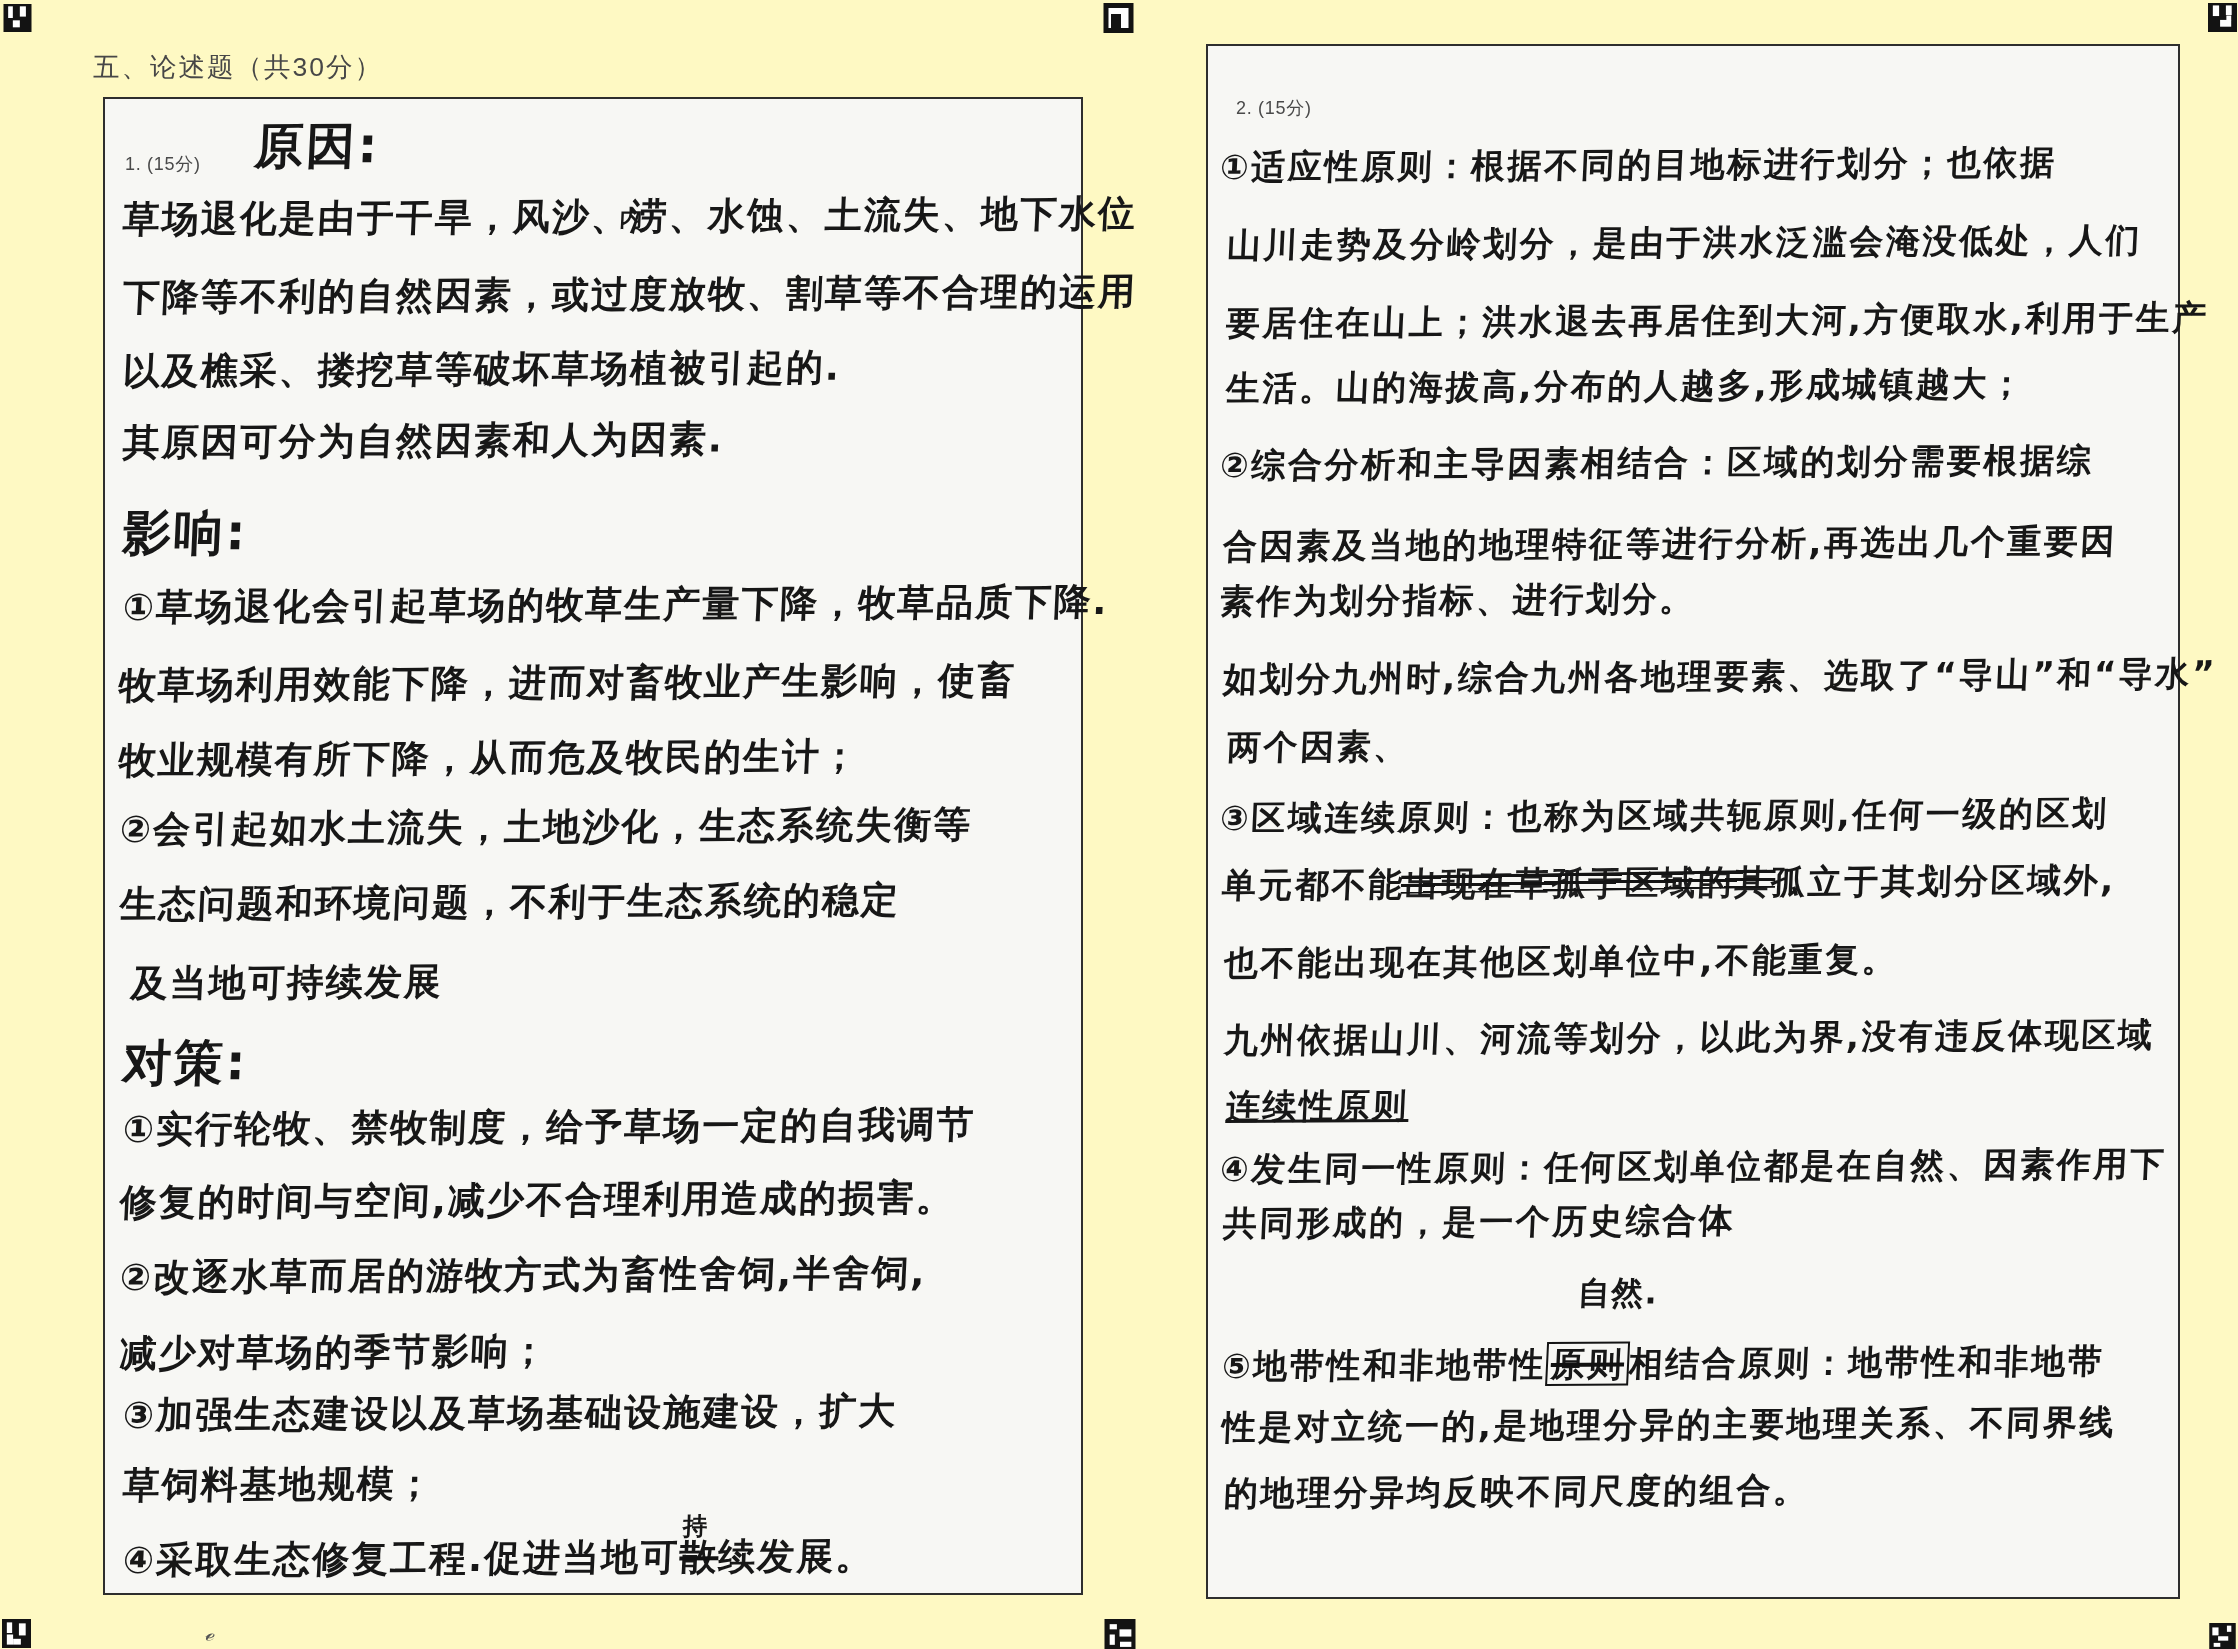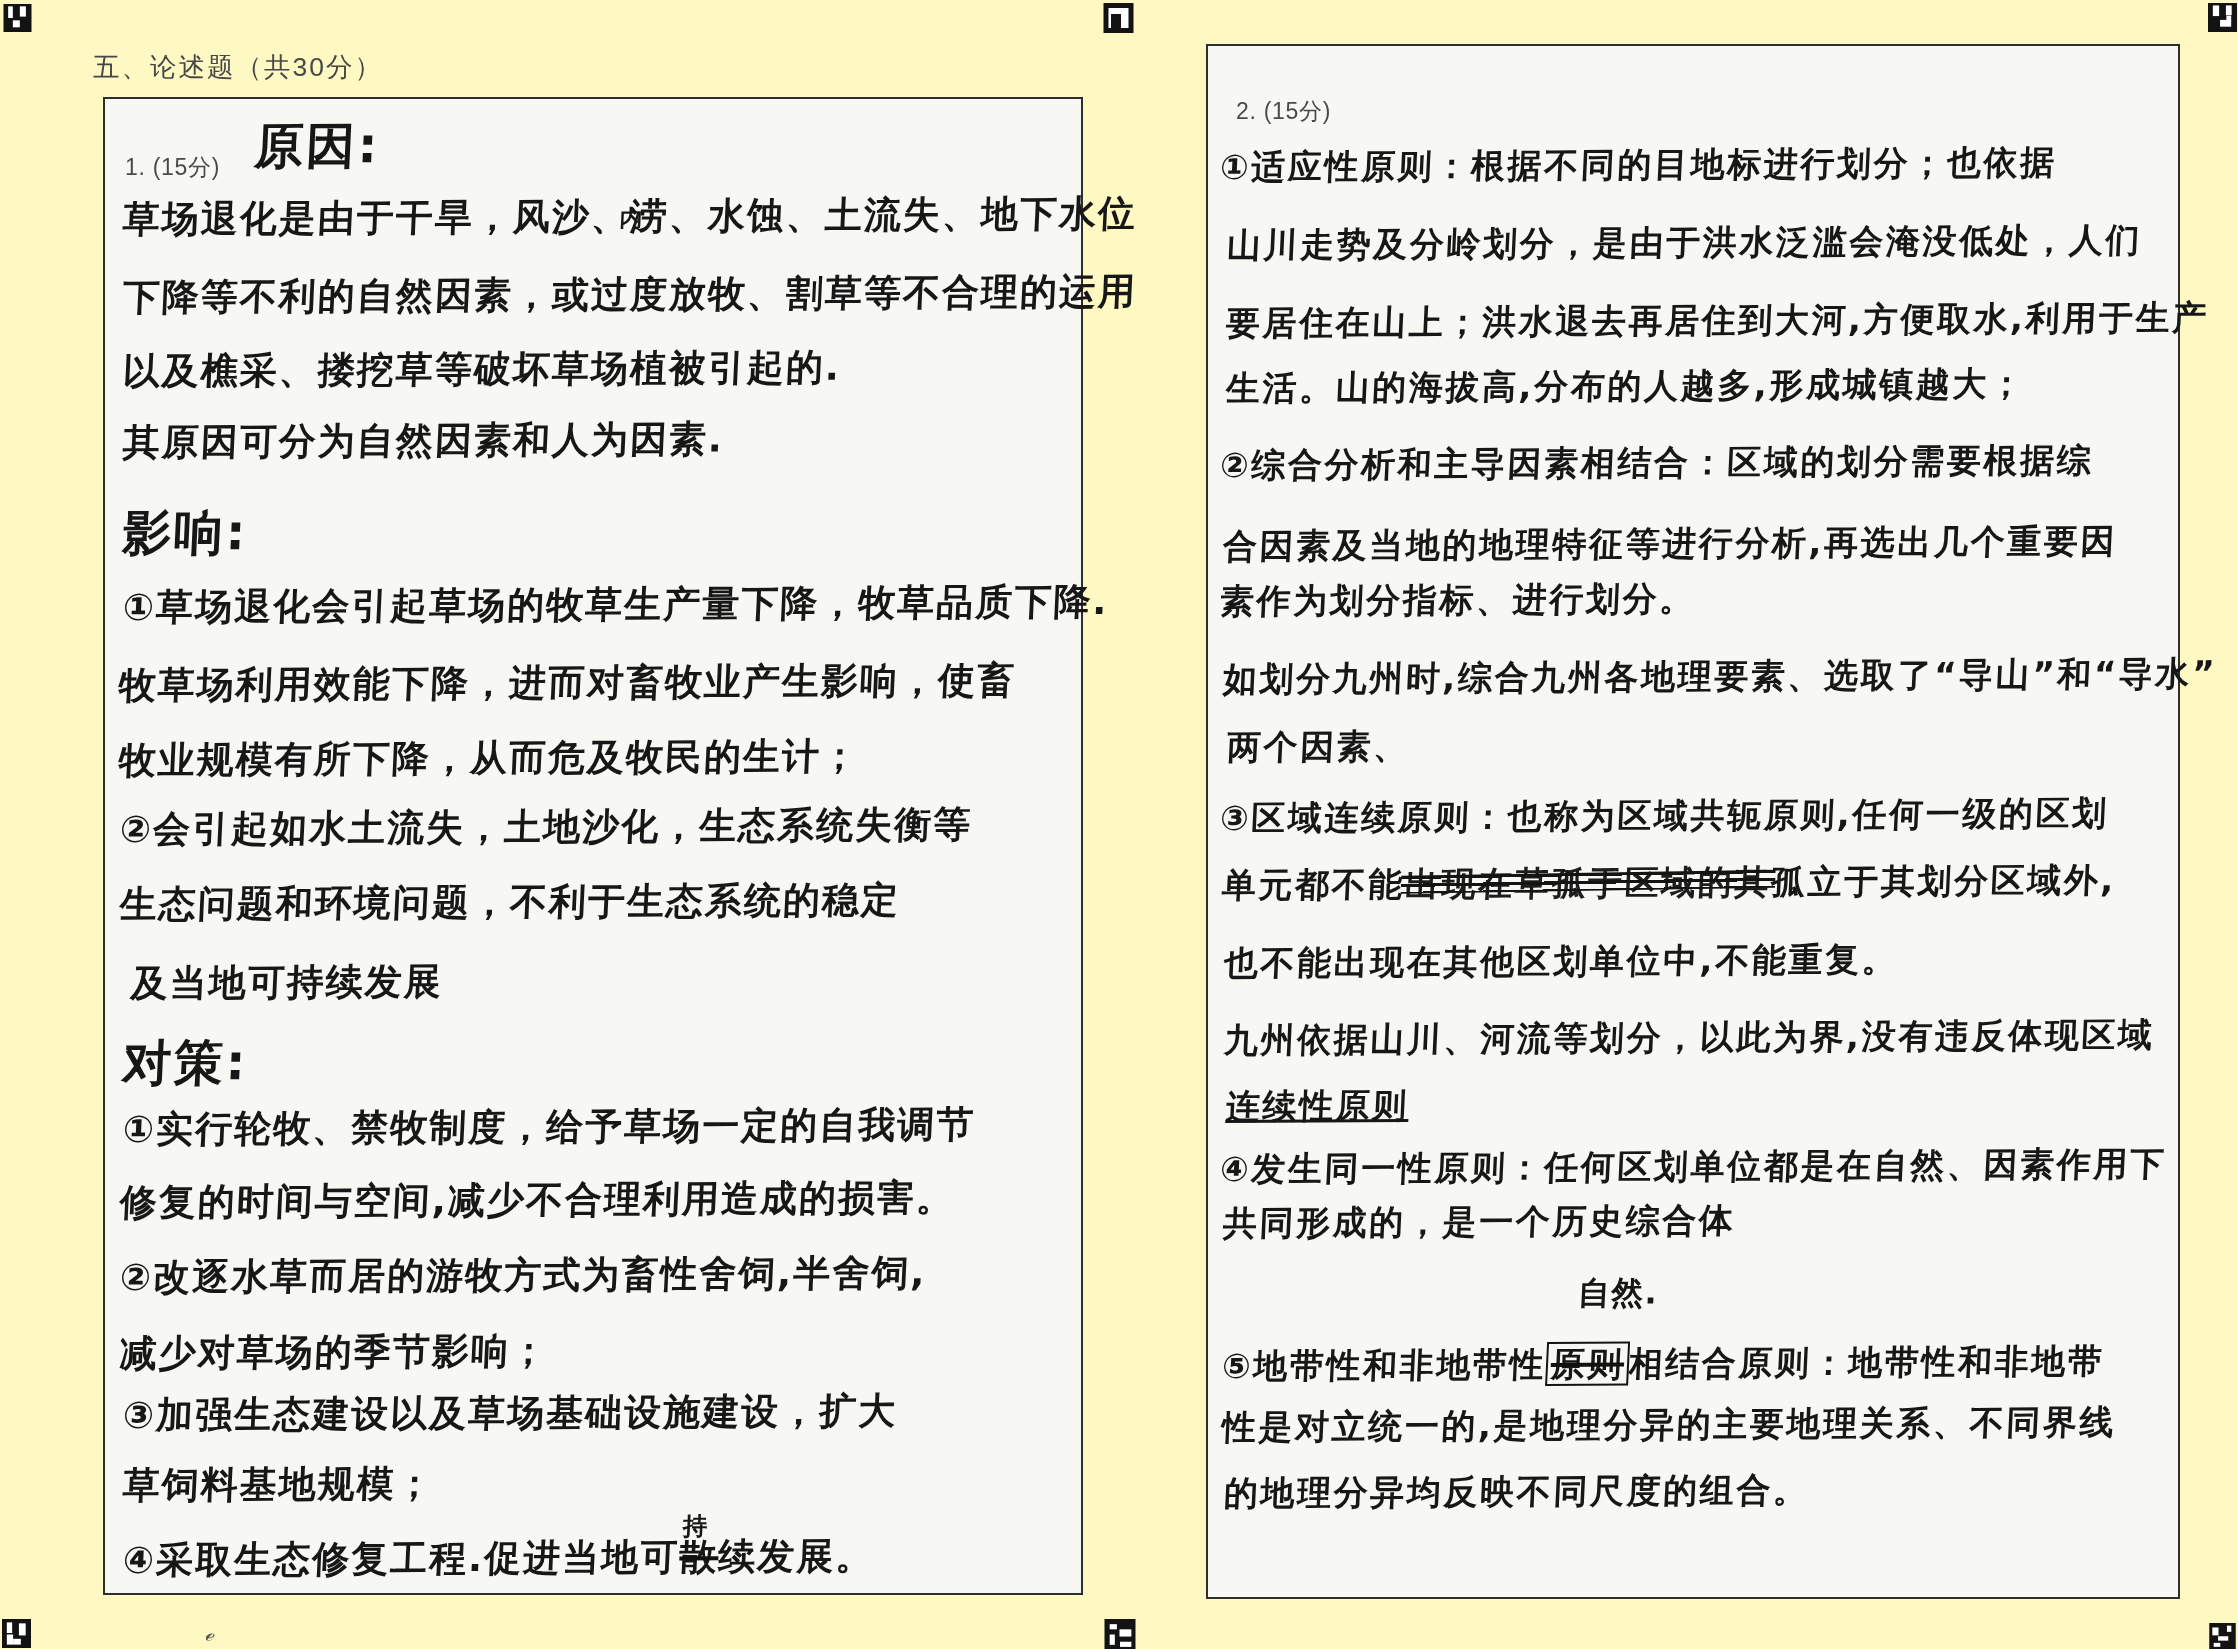--- a/index.html
+++ b/index.html
@@ -10,21 +10,21 @@
     overflow:hidden;
     font-family:"Liberation Sans",sans-serif;
   }
   
   .print{color:#3b3b3b;}
   .section-header{
     position:absolute;left:93px;top:49px;
     font-size:26.5px;letter-spacing:2px;font-weight:400;color:#474747;
     white-space:nowrap;
   }
-  .q-label{position:absolute;font-size:23px;color:#4a4a4a;white-space:nowrap;letter-spacing:0.7px;}
+  .q-label{position:absolute;font-size:18px;color:#4a4a4a;white-space:nowrap;letter-spacing:0.7px;}
   
   .abox{position:absolute;border:2px solid #2e2e2e;background:#f7f7f4;}
   .abox1{left:103px;top:97px;width:976px;height:1494px;}
   .abox2{left:1206px;top:44px;width:970px;height:1551px;}
   
   .hw{
     position:absolute;
     font-family:"DejaVu Sans",sans-serif;
     font-weight:600;color:#171717;
     white-space:nowrap;

